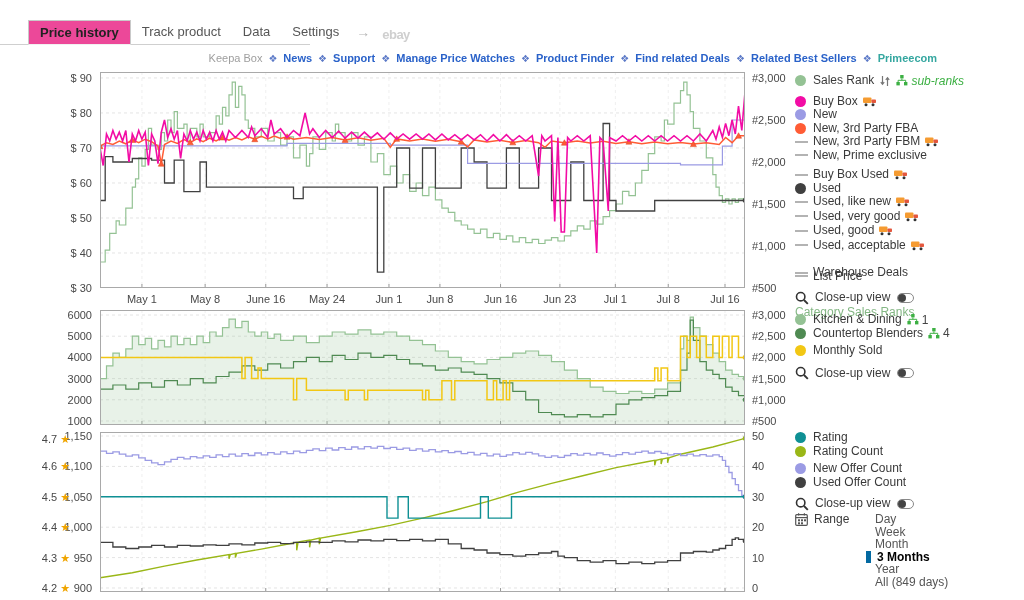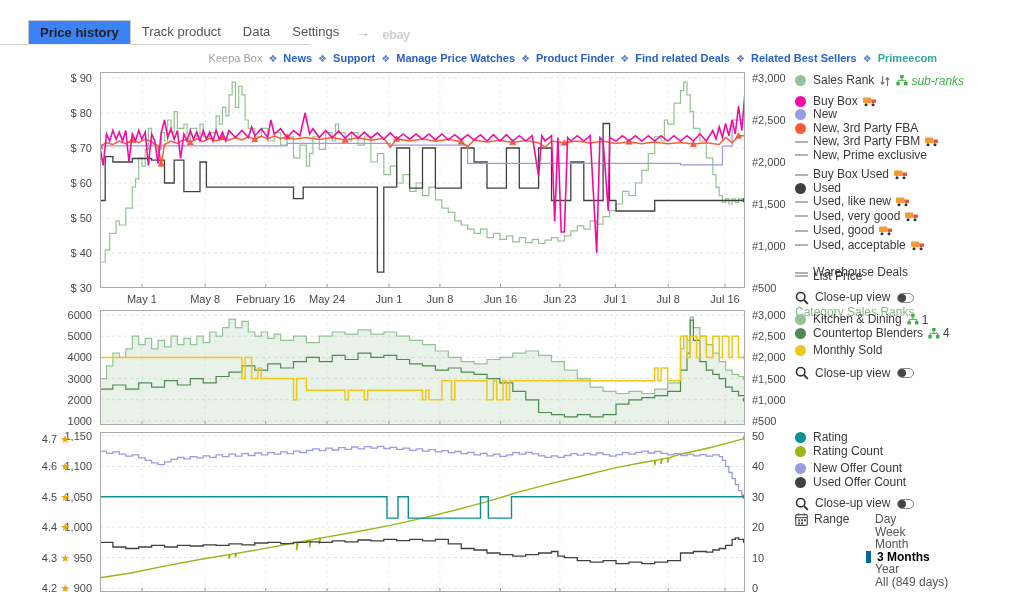--- a/index.html
+++ b/index.html
@@ -2,21 +2,21 @@
 <html><head>
 <meta charset="utf-8">
 <style>
   html,body{margin:0;padding:0;background:#fff;}
   #page{position:relative;width:1024px;height:600px;background:#fff;overflow:hidden;
         font-family:"Liberation Sans",sans-serif;color:#333;}
   
   #tabbar{position:absolute;left:0;top:22px;width:310px;height:23px;border-bottom:1px solid #cfcfcf;
           display:flex;align-items:flex-end;padding-left:28px;box-sizing:border-box;}
   .tab{font-size:13px;color:#555;padding:4px 11px;cursor:pointer;white-space:nowrap;}
-  .tab.active{font-weight:bold;color:#222;background:#3b82f6;border:1px solid #c9c9c9;border-bottom:1px solid #f1f1f1;
+  .tab.active{font-weight:bold;color:#222;background:#ec4899;border:1px solid #c9c9c9;border-bottom:1px solid #f1f1f1;
               margin-bottom:-1px;}
   #tab-arrow{font-size:14px;color:#b5b5b5;padding:4px 6px;}
   #tab-ebay{font-size:13px;font-weight:bold;color:#cfcfcf;letter-spacing:-0.5px;padding:2px 6px;}
   
   #linksbar{position:absolute;left:0;top:52px;width:940px;text-align:right;font-size:11px;white-space:nowrap;}
   #linksbar span{margin:0 3px;}
   .lnk-muted{color:#9e9e9e;}
   .lnk{color:#2a62c9;font-weight:bold;cursor:pointer;}
   .lnk-brand{color:#35a7a0;font-weight:bold;cursor:pointer;}
   .lnk-sep{color:#5b79c7;font-size:10px;}
@@ -119,21 +119,21 @@
       <div class="tick-label right-al" style="left: 32px; top: 246.992px; width: 60px;">$ 40</div>
       <div class="tick-label right-al" style="left: 32px; top: 282px; width: 60px;">$ 30</div>
       <div class="tick-label" style="left: 752px; top: 71.965px;">#3,000</div>
       <div class="tick-label" style="left: 752px; top: 113.972px;">#2,500</div>
       <div class="tick-label" style="left: 752px; top: 155.979px;">#2,000</div>
       <div class="tick-label" style="left: 752px; top: 197.986px;">#1,500</div>
       <div class="tick-label" style="left: 752px; top: 239.993px;">#1,000</div>
       <div class="tick-label" style="left: 752px; top: 282px;">#500</div>
       <div class="x-label" style="left: 111.925px; top: 293px;">May 1</div>
       <div class="x-label" style="left: 175.135px; top: 293px;">May 8</div>
-      <div class="x-label" style="left: 235.765px; top: 293px;">February 16</div>
+      <div class="x-label" style="left: 235.765px; top: 293px;">June 16</div>
       <div class="x-label" style="left: 297.04px; top: 293px;">May 24</div>
       <div class="x-label" style="left: 358.96px; top: 293px;">Jun 1</div>
       <div class="x-label" style="left: 409.915px; top: 293px;">Jun 8</div>
       <div class="x-label" style="left: 470.545px; top: 293px;">Jun 16</div>
       <div class="x-label" style="left: 529.885px; top: 293px;">Jun 23</div>
       <div class="x-label" style="left: 585.355px; top: 293px;">Jul 1</div>
       <div class="x-label" style="left: 638.245px; top: 293px;">Jul 8</div>
       <div class="x-label" style="left: 695.005px; top: 293px;">Jul 16</div>
       <svg width="645" height="115" viewBox="0 0 645 115" class="plot-svg" style="left: 100px; top: 310px;">
         <line x1="0" y1="5.002764976958526" x2="645" y2="5.002764976958526" stroke="#e4e4e4" stroke-width="1" stroke-dasharray="3,3"></line>

